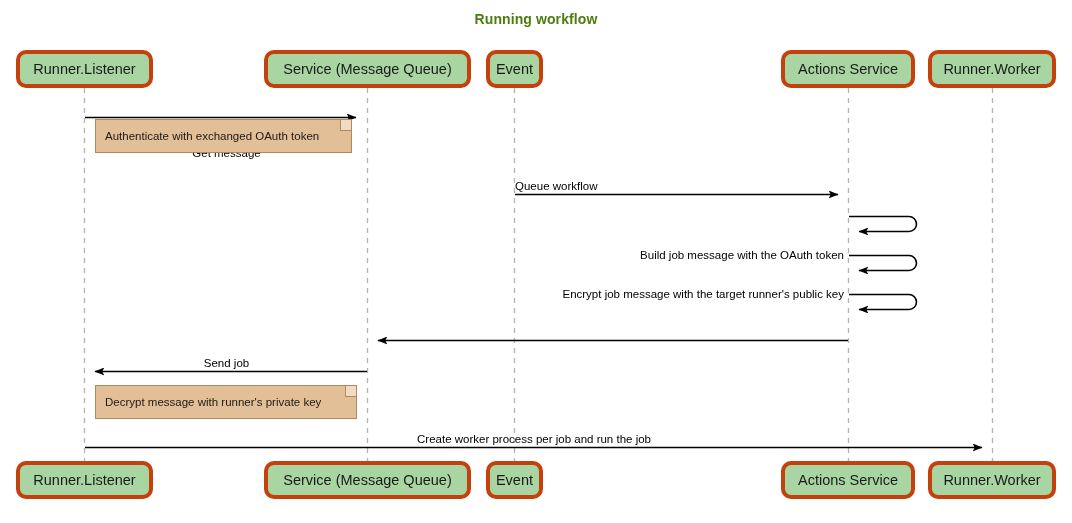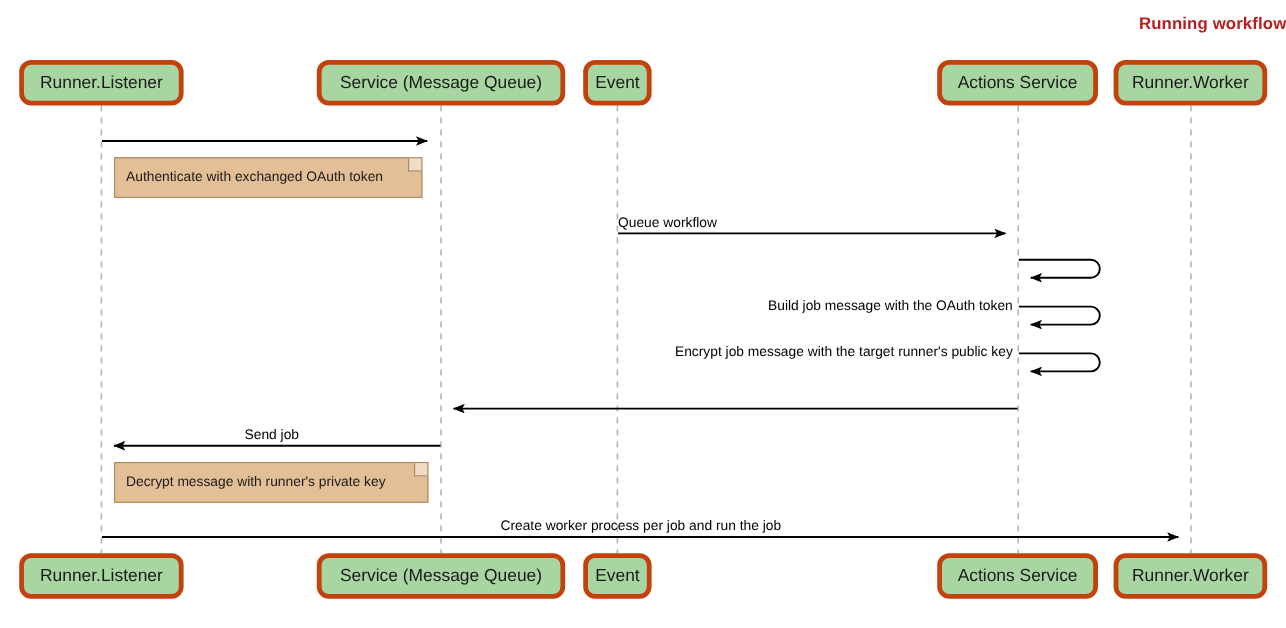--- a/index.html
+++ b/index.html
@@ -16,24 +16,24 @@
     width: 1072px;
     height: 523px;
     overflow: hidden;
     background: #ffffff;
   }
   #diagram-title {
     position: absolute;
     left: 0;
     top: 11px;
     width: 1072px;
-    text-align: right;
+    text-align: center;
     font-size: 14px;
     font-weight: bold;
-    color: #b91c1c;
+    color: #4d7c0f;
     letter-spacing: 0.1px;
   }
   .svg-layer {
     position: absolute;
     left: 0;
     top: 0;
     width: 1072px;
     height: 523px;
   }
   .actor-box {
@@ -165,21 +165,21 @@
 
   <div class="msg-label align-right" style="left:460px; top:288px; width:384px;">Encrypt job message with the target runner's public key</div>
 
   <div class="msg-label align-right" style="left:520px; top:249px; width:324px;">Build job message with the OAuth token</div>
 
 
   <div class="msg-label" style="left:85px; top:433px; width:898px; text-align:center;">Create worker process per job and run the job</div>
 
   <div class="msg-label" style="left:85px; top:357px; width:283px; text-align:center;">Send job</div>
 
-  <div class="note-box" style="left:95px; top:131px; width:257px;">
+  <div class="note-box" style="left:95px; top:119px; width:257px;">
     <span>Authenticate with exchanged OAuth token</span>
     <span class="note-fold"></span>
   </div>
 
   <div class="note-box" style="left:95px; top:385px; width:262px;">
     <span>Decrypt message with runner's private key</span>
     <span class="note-fold"></span>
   </div>
 
 </div>

